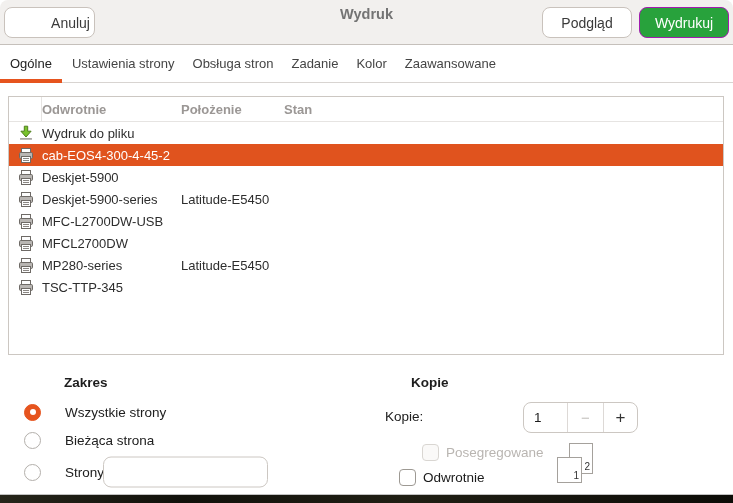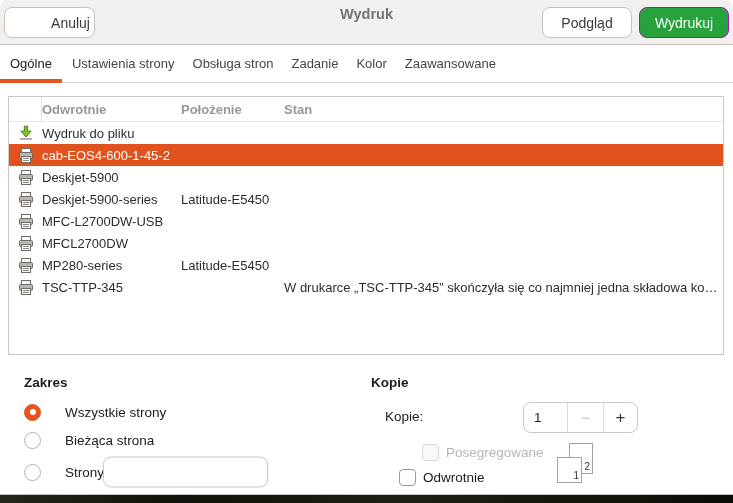--- a/index.html
+++ b/index.html
@@ -60,21 +60,21 @@
   .th-iconcol{height:100%;border-right:1px solid #e6e4e2;box-sizing:border-box;}
   .prow{
     display:grid;grid-template-columns:33px 139px 103px 1fr;
     height:22px;align-items:center;color:#2d2d2d;cursor:pointer;
   }
   .prow.selected{background:#e0531e;color:#ffffff;}
   .icon-cell{display:flex;align-items:center;justify-content:center;}
   .cell{white-space:nowrap;overflow:hidden;}
   
   .section-title{
-    position:absolute;font-size:13.5px;font-weight:bold;color:#1d1d1d;
+    position:absolute;font-size:13.5px;font-weight:bold;color:#1d1d1d;margin-left:40px;
   }
   #zakres-title{left:24px;top:375px;}
   #kopie-title{left:371px;top:375px;}
   .opt-row{
     position:absolute;left:24px;height:18px;
     display:flex;align-items:center;gap:24px;font-size:13.5px;color:#202020;
   }
   .radio{
     width:17px;height:17px;border-radius:50%;box-sizing:border-box;
     border:1px solid #b3afab;background:#ffffff;flex:0 0 auto;cursor:pointer;
@@ -179,21 +179,21 @@
       <div class="prow selected">
         <span class="icon-cell">
           <svg width="16" height="15" viewBox="0 0 16 15">
             <rect x="3.5" y="0.5" width="9" height="4" fill="#fdfdfd" stroke="#6e6a66"></rect>
             <rect x="1.5" y="4.5" width="13" height="6" rx="1.2" fill="#b9b6b3" stroke="#6e6a66"></rect>
             <rect x="3.5" y="8.5" width="9" height="6" fill="#fdfdfd" stroke="#6e6a66"></rect>
             <line x1="5" y1="10.5" x2="11" y2="10.5" stroke="#8a8683"></line>
             <line x1="5" y1="12.5" x2="11" y2="12.5" stroke="#8a8683"></line>
           </svg>
         </span>
-        <span class="cell">cab-EOS4-600-1-45-2</span>
+        <span class="cell">cab-EOS4-300-4-45-2</span>
         <span class="cell"></span>
         <span class="cell"></span>
       </div>
       <div class="prow">
         <span class="icon-cell">
           <svg width="16" height="15" viewBox="0 0 16 15">
             <rect x="3.5" y="0.5" width="9" height="4" fill="#fdfdfd" stroke="#6e6a66"></rect>
             <rect x="1.5" y="4.5" width="13" height="6" rx="1.2" fill="#b9b6b3" stroke="#6e6a66"></rect>
             <rect x="3.5" y="8.5" width="9" height="6" fill="#fdfdfd" stroke="#6e6a66"></rect>
             <line x1="5" y1="10.5" x2="11" y2="10.5" stroke="#8a8683"></line>
@@ -265,21 +265,20 @@
           <svg width="16" height="15" viewBox="0 0 16 15">
             <rect x="3.5" y="0.5" width="9" height="4" fill="#fdfdfd" stroke="#6e6a66"></rect>
             <rect x="1.5" y="4.5" width="13" height="6" rx="1.2" fill="#b9b6b3" stroke="#6e6a66"></rect>
             <rect x="3.5" y="8.5" width="9" height="6" fill="#fdfdfd" stroke="#6e6a66"></rect>
             <line x1="5" y1="10.5" x2="11" y2="10.5" stroke="#8a8683"></line>
             <line x1="5" y1="12.5" x2="11" y2="12.5" stroke="#8a8683"></line>
           </svg>
         </span>
         <span class="cell">TSC-TTP-345</span>
         <span class="cell"></span>
-        <span class="cell">W drukarce „TSC-TTP-345” skończyła się co najmniej jedna składowa ko…</span>
       </div>
     </div>
 </div>
 
 <div class="section-title" id="zakres-title">Zakres</div>
 <div id="range-options">
     <div class="opt-row" style="top: 403px;">
       <span class="radio selected"></span>
       <span>Wszystkie strony</span>
     </div>

